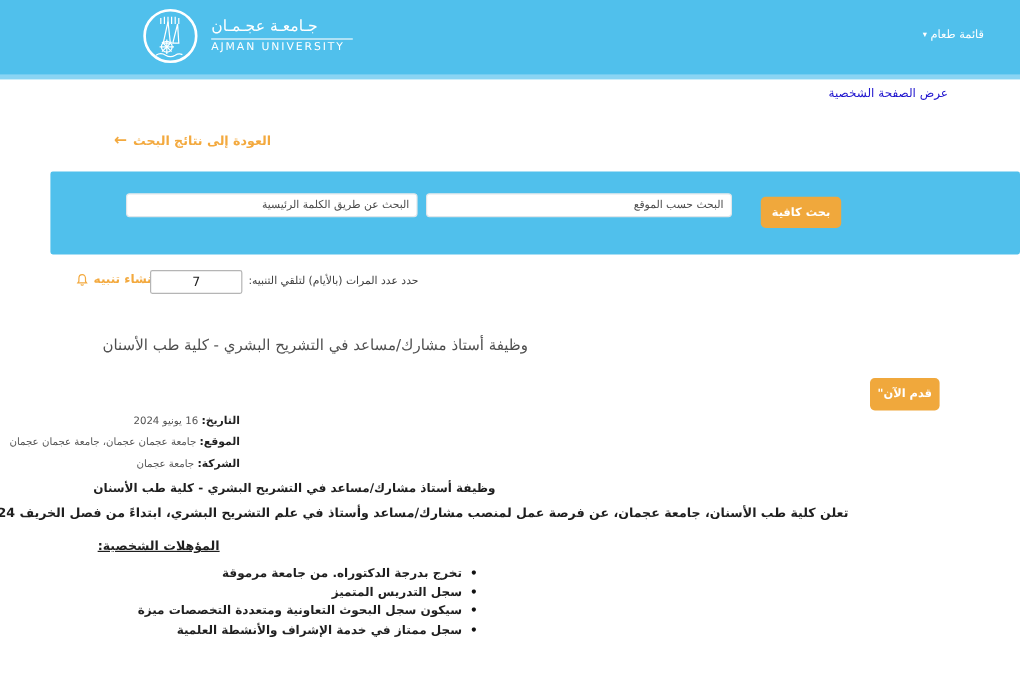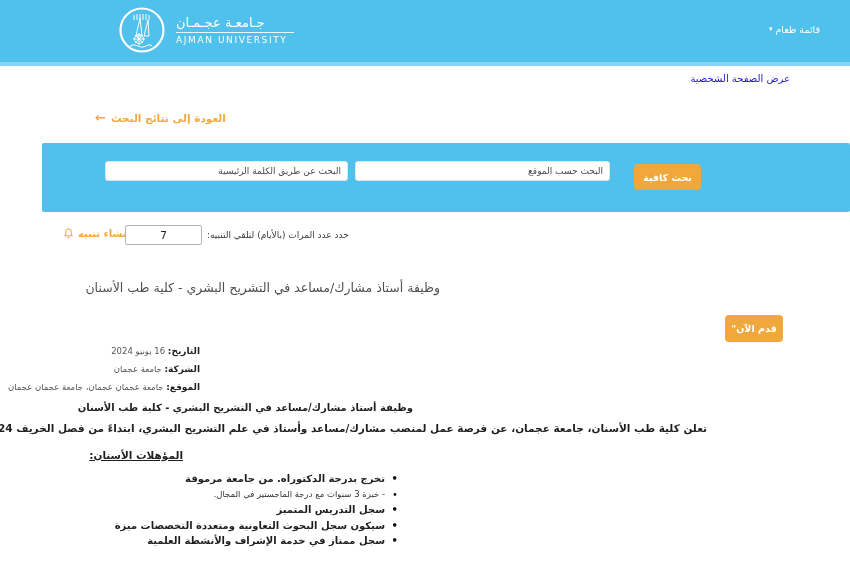--- a/index.html
+++ b/index.html
@@ -150,34 +150,33 @@
 
   <h1 class="job-title" dir="rtl">وظيفة أستاذ مشارك/مساعد في التشريح البشري - كلية طب الأسنان</h1>
   <button class="apply-btn" dir="rtl">قدم الآن"</button>
 
   <div class="meta" dir="rtl">
     <div class="meta-line">
       <b>التاريخ:</b>
       <span>16 يونيو 2024</span>
     </div>
     <div class="meta-line">
+      <b>الموقع:</b>
+      <span>جامعة عجمان عجمان، جامعة عجمان عجمان</span>
+    </div>
+    <div class="meta-line">
       <b>الشركة:</b>
       <span>جامعة عجمان</span>
-    </div>
-    <div class="meta-line">
-      <b>الموقع:</b>
-      <span>جامعة عجمان عجمان، جامعة عجمان عجمان</span>
     </div>
   </div>
 
   <div class="desc-title" dir="rtl">وظيفة أستاذ مشارك/مساعد في التشريح البشري - كلية طب الأسنان</div>
   <div class="desc-par" dir="rtl">تعلن كلية طب الأسنان، جامعة عجمان، عن فرصة عمل لمنصب مشارك/مساعد وأستاذ في علم التشريح البشري، ابتداءً من فصل الخريف 2024-25</div>
-  <div class="qual-heading" dir="rtl">المؤهلات الأسنان:</div>
+  <div class="qual-heading" dir="rtl">المؤهلات الشخصية:</div>
 
   <ul class="quals">
     <li>تخرج بدرجة الدكتوراه. من جامعة مرموقة</li>
-    <li class="small">- خبرة 3 سنوات مع درجة الماجستير في المجال.</li>
     <li>سجل التدريس المتميز</li>
     <li>سيكون سجل البحوث التعاونية ومتعددة التخصصات ميزة</li>
     <li>سجل ممتاز في خدمة الإشراف والأنشطة العلمية</li>
   </ul>
 
 </div>
 
 </body></html>

